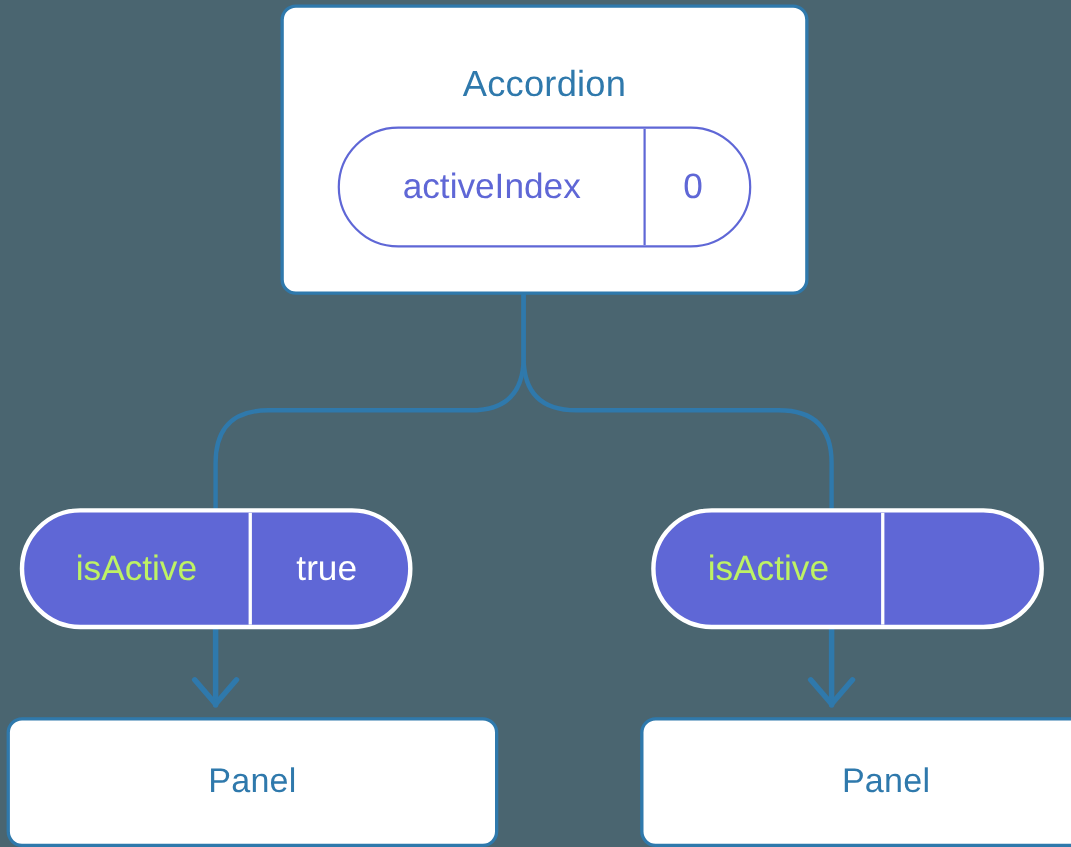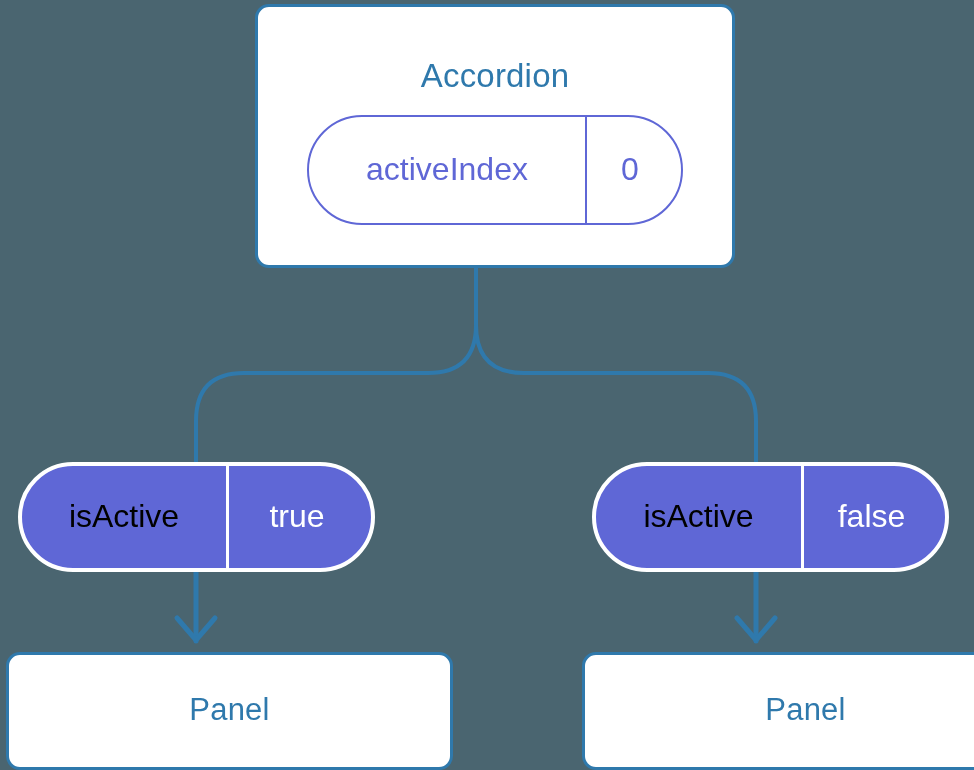--- a/index.html
+++ b/index.html
@@ -121,21 +121,21 @@
   .pill-filled {
     top: 462px;
     width: 357px;
     height: 110px;
     border: 4px solid #ffffff;
     background: #5f67d6;
   }
   #pill-is-active-left  { left: 18px; }
   #pill-is-active-right { left: 592px; }
   .pill-filled .pill-key {
-    color: #000000;
+    color: #bef264;
     font-size: 32px;
     border-right: 3px solid #ffffff;
     padding-bottom: 2px;
   }
   .pill-filled .pill-val {
     color: #ffffff;
     font-size: 32px;
     padding-bottom: 2px;
   }
   #pill-is-active-left  .pill-key { flex: 0 0 207px; }
@@ -169,21 +169,20 @@
     <span class="pill-val">0</span>
   </div>
 
   <div id="pill-is-active-left" class="pill pill-filled">
     <span class="pill-key">isActive</span>
     <span class="pill-val">true</span>
   </div>
 
   <div id="pill-is-active-right" class="pill pill-filled">
     <span class="pill-key">isActive</span>
-    <span class="pill-val">false</span>
   </div>
 
   <div id="panel-card-left" class="card panel-card">
     <div class="card-title">Panel</div>
   </div>
 
   <div id="panel-card-right" class="card panel-card">
     <div class="card-title">Panel</div>
   </div>
 

